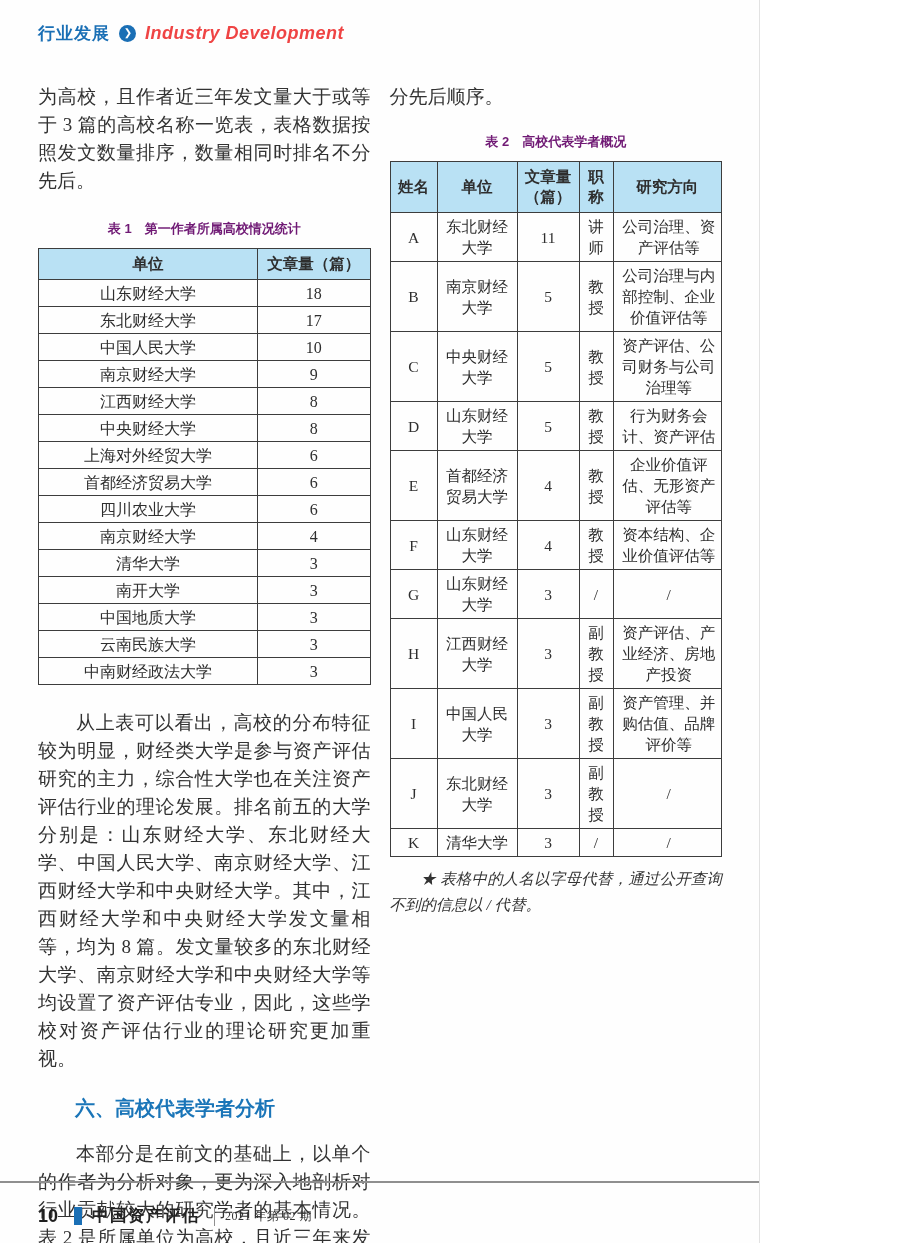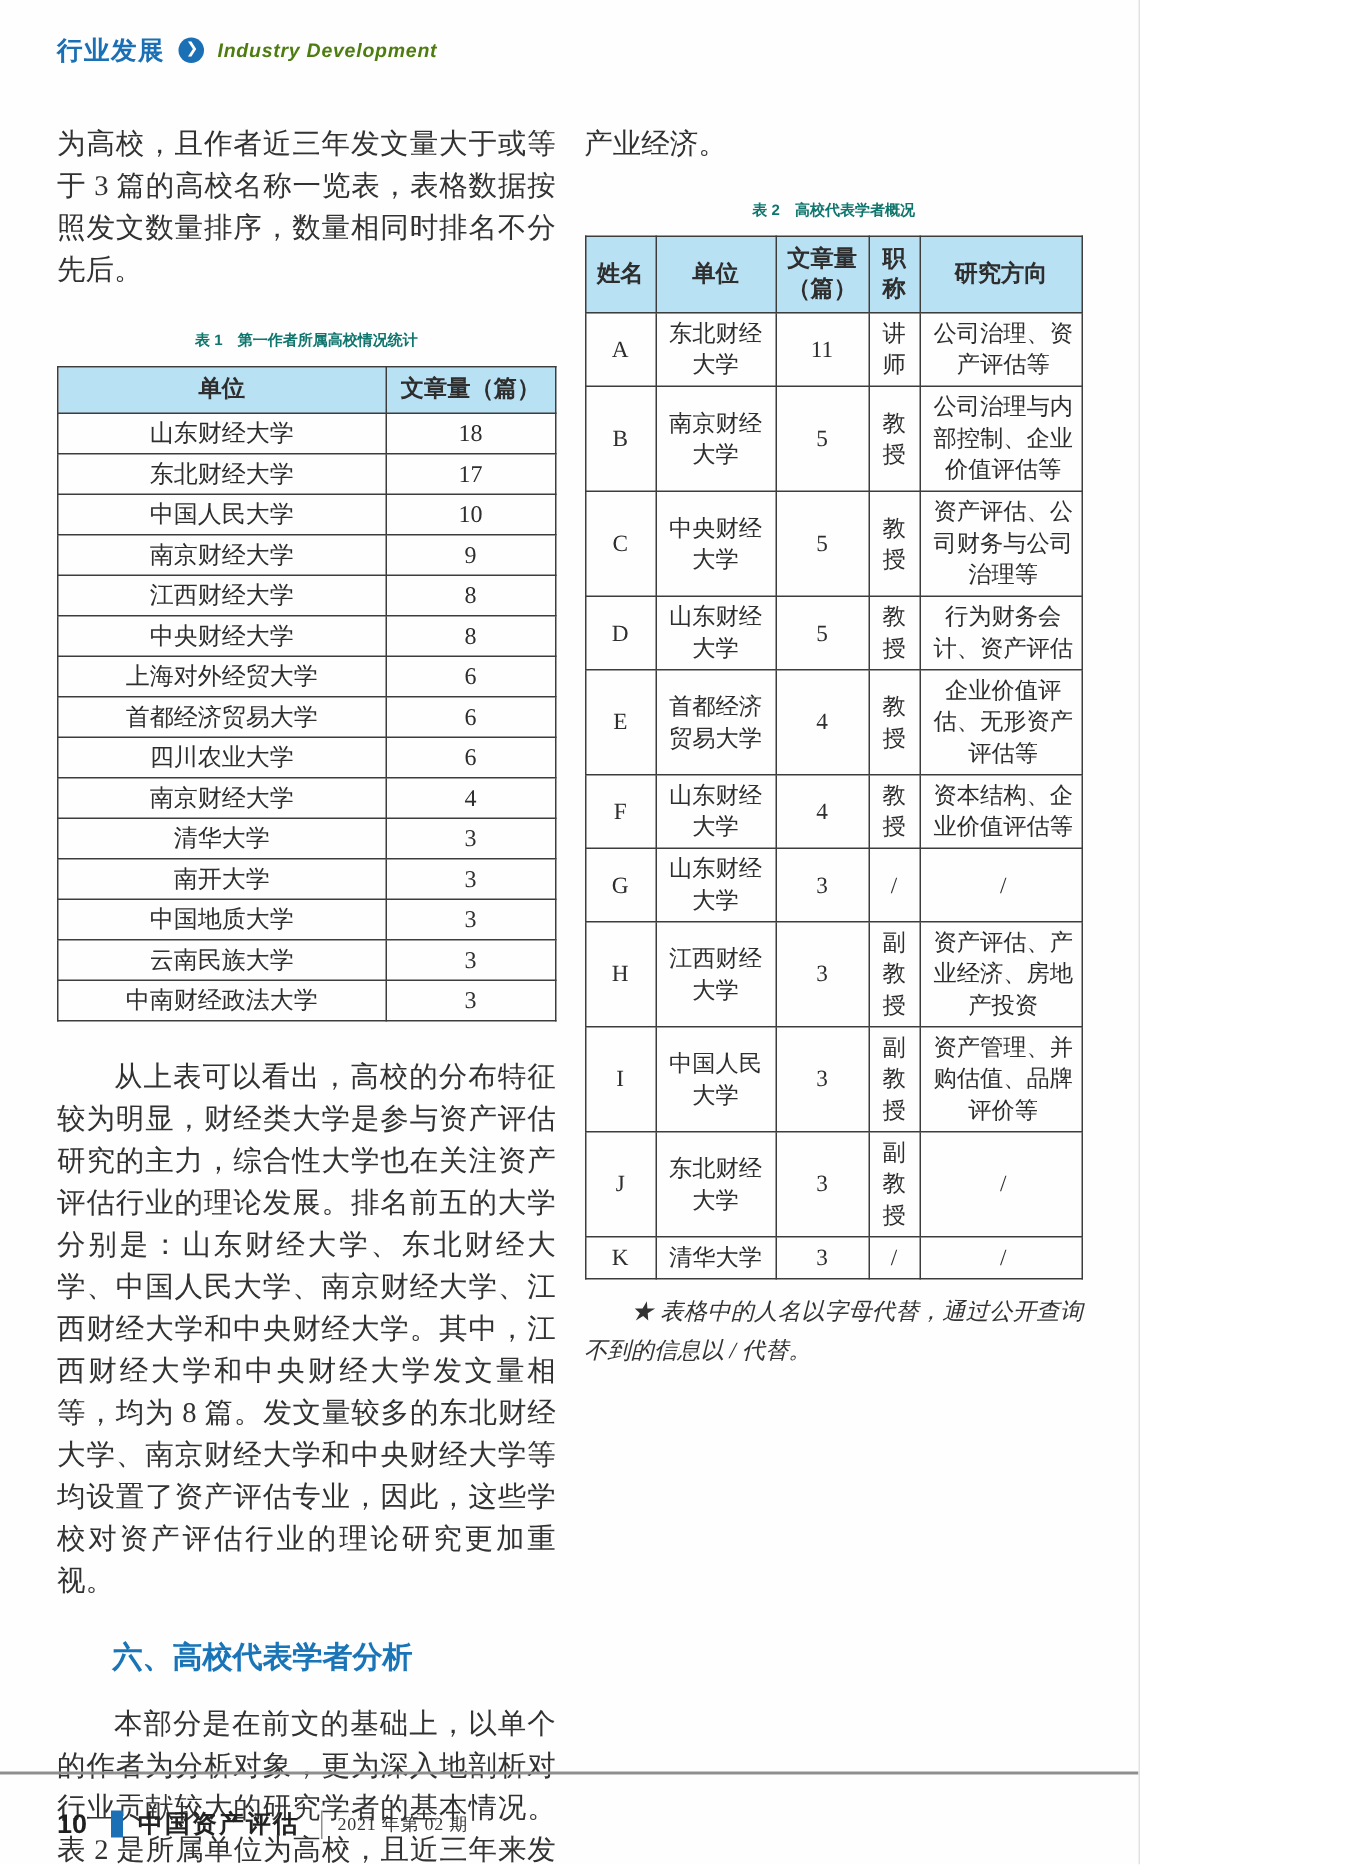--- a/index.html
+++ b/index.html
@@ -25,34 +25,34 @@
   }
   .hdr-icon{
     width:17px;height:17px;border-radius:50%;
     background:#1a6fb5;color:#ffffff;
     display:inline-flex;align-items:center;justify-content:center;
     font-size:10px;line-height:1;font-family:"DejaVu Sans",sans-serif;
     padding-left:1px;box-sizing:border-box;
   }
   .hdr-en{
     font-family:"Liberation Sans","DejaVu Sans",sans-serif;
-    font-weight:700;font-style:italic;font-size:13px;
-    color:#4d7c0f;letter-spacing:.5px;
+    font-weight:700;font-style:italic;font-size:18px;
+    color:#ef4444;letter-spacing:.5px;
   }
   
   .columns{display:flex;gap:19px;margin-top:38px;}
   .col{width:399px;}
   .body{
     font-size:19px;line-height:28px;margin:0;
     text-align:justify;text-indent:2em;
   }
   .noindent{text-indent:0;}
   .tbl-title{
     font-family:"Liberation Sans","DejaVu Sans",sans-serif;
-    font-weight:700;font-size:10px;color:#0f766e;
+    font-weight:700;font-size:13px;color:#701a75;
     text-align:center;margin-top:25px;
   }
   
   table{
     width:100%;border-collapse:collapse;margin-top:10px;
     font-size:16px;color:#2e2e2e;
   }
   table,th,td{border:1.5px solid #3d3d3d;}
   th{
     background:#b9e1f4;
@@ -195,21 +195,21 @@
       </table>
 
       <p class="body spacer-lg">从上表可以看出，高校的分布特征较为明显，财经类大学是参与资产评估研究的主力，综合性大学也在关注资产评估行业的理论发展。排名前五的大学分别是：山东财经大学、东北财经大学、中国人民大学、南京财经大学、江西财经大学和中央财经大学。其中，江西财经大学和中央财经大学发文量相等，均为 8 篇。发文量较多的东北财经大学、南京财经大学和中央财经大学等均设置了资产评估专业，因此，这些学校对资产评估行业的理论研究更加重视。</p>
 
       <h2 class="sec-heading">六、高校代表学者分析</h2>
 
       <p class="body">本部分是在前文的基础上，以单个的作者为分析对象，更为深入地剖析对行业贡献较大的研究学者的基本情况。表 2 是所属单位为高校，且近三年来发文量大于或者等于 3 篇的作者情况统计表。表格按照文章数量多少进行排序，文章数量相同时不</p>
     </div>
 
     <div class="col">
-      <p class="body noindent">产业经济。</p>
+      <p class="body noindent">分先后顺序。</p>
 
       <div class="tbl-title" style="margin-top:22px;">表 2　高校代表学者概况</div>
       <table class="t2">
         <colgroup>
           <col style="width:47px">
             <col style="width:80px">
             <col style="width:62px">
             <col style="width:34px">
             <col>
         </colgroup>

